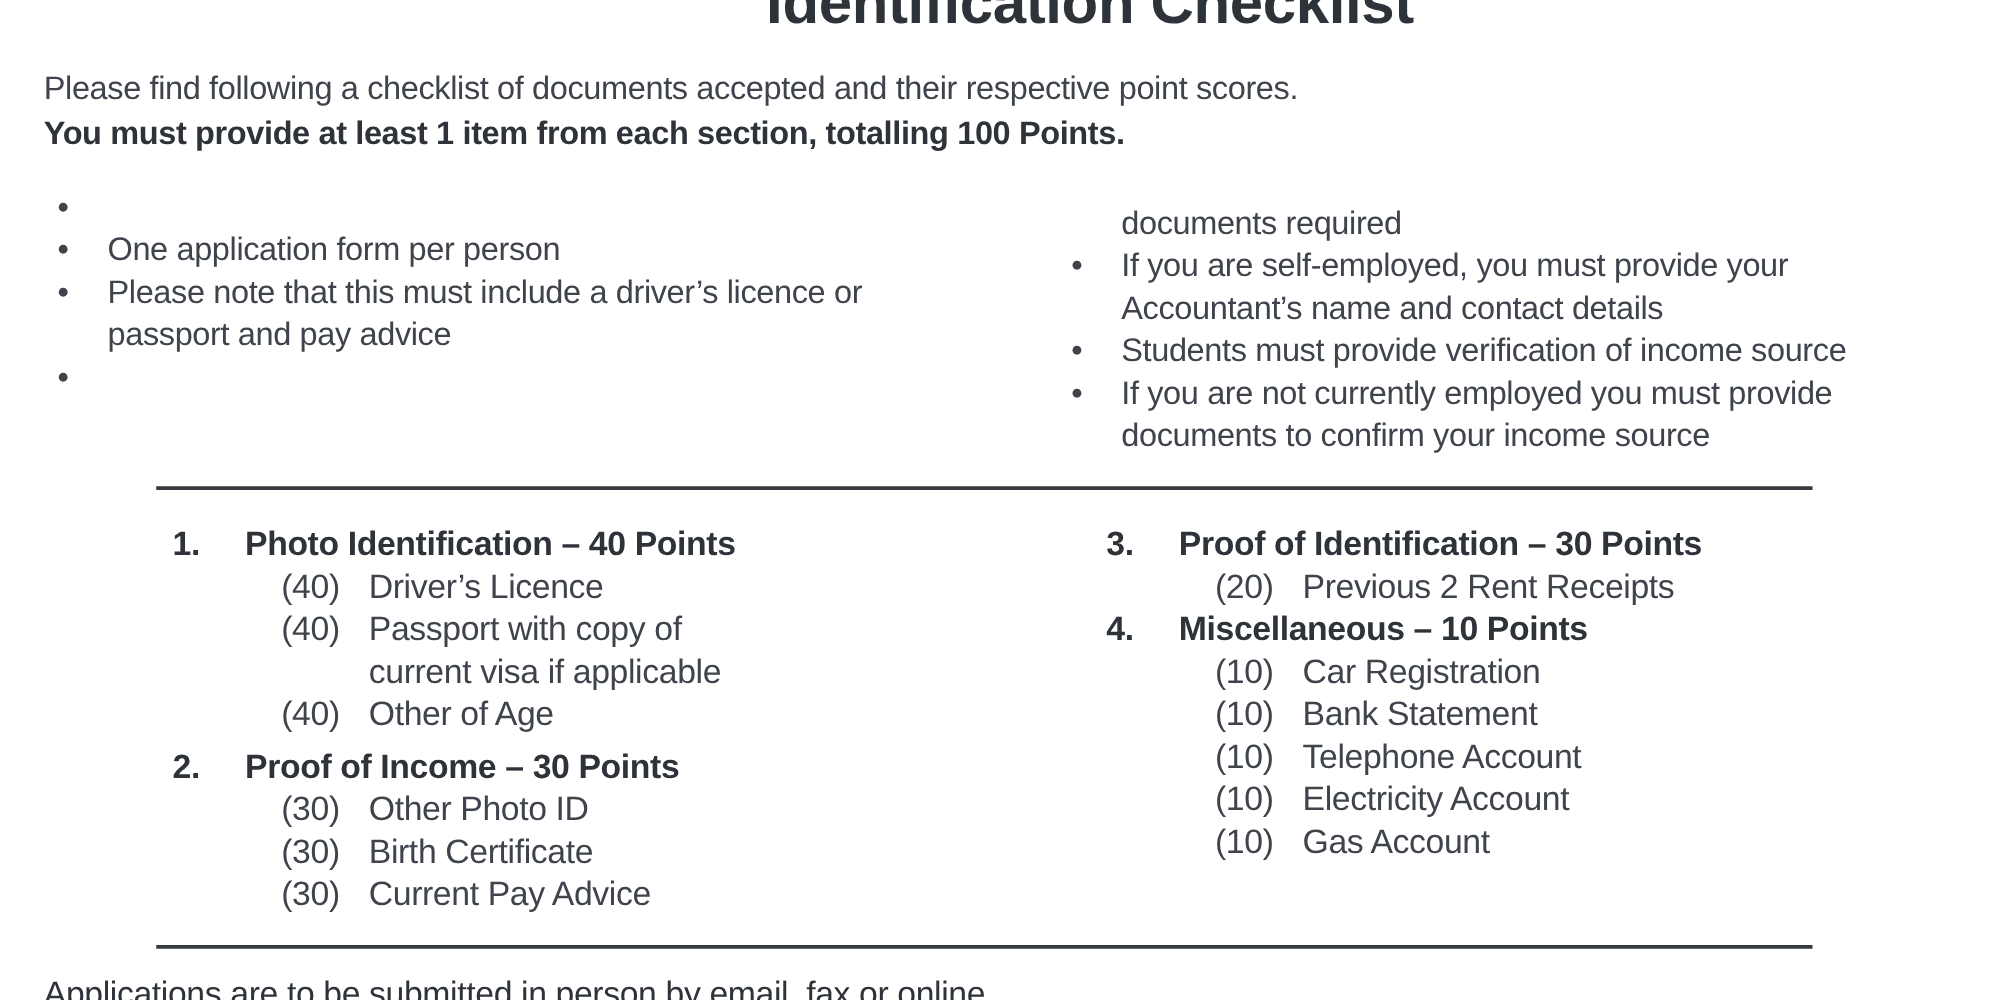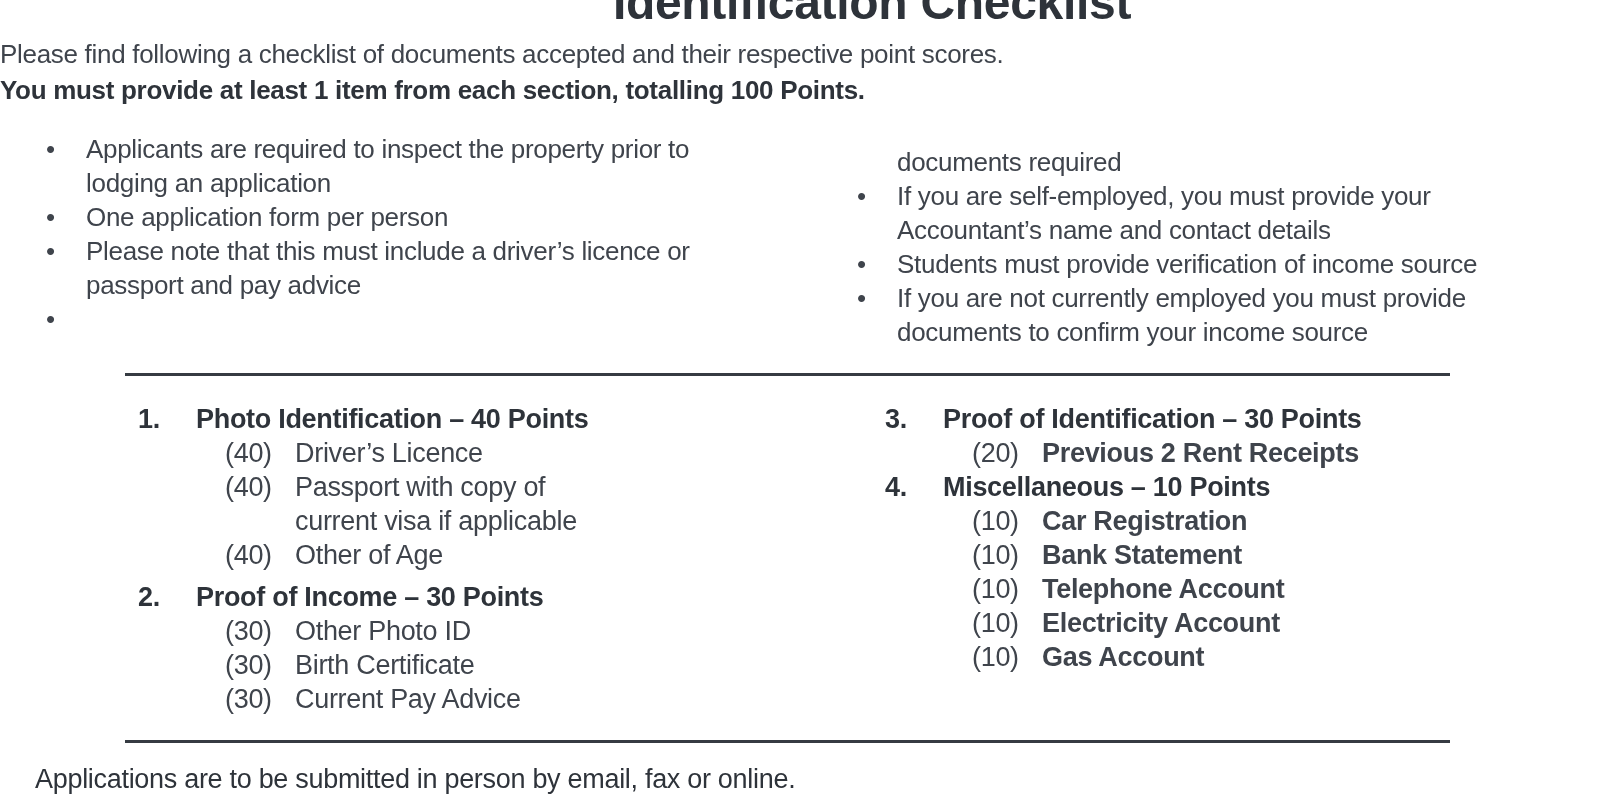--- a/index.html
+++ b/index.html
@@ -28,21 +28,21 @@
     font-weight: bold;
     color: var(--heading);
     text-align: center;
     line-height: 48px;
     margin-top: -21px;
     position: relative;
     left: 72px;
     white-space: nowrap;
   }
 
-  .intro { margin-top: 9px; }
+  .intro { padding-left: 35px; margin-top: 25px; }
   .intro-line { font-size: 26px; line-height: 36px; }
   .intro-line.bold { font-weight: bold; color: var(--heading); }
 
   
   .notes {
     display: flex;
     margin-top: 24px;
   }
   .notes-col { line-height: 34px; font-size: 26px; }
   .notes-col.left { width: 820px; padding-left: 46px; }
@@ -64,21 +64,21 @@
   .sections { display: flex; margin-top: 26px; }
   .sec-col { font-size: 27px; line-height: 34px; }
   .sec-col.left { margin-left: 138px; width: 600px; }
   .sec-col.right { margin-left: 147px; flex: 1; }
   .sec-header { display: flex; font-weight: bold; color: var(--heading); }
   .sec-header.gap { margin-top: 8px; }
   .sec-num { width: 58px; flex: 0 0 58px; }
   .sec-item { display: flex; padding-left: 87px; }
   .sec-points { width: 70px; flex: 0 0 70px; }
   .sec-label { max-width: 330px; }
-  .sec-col.right .sec-label { max-width: 380px; font-weight: bold; }
+  .sec-col.right .sec-label { max-width: 380px; }
 
   .footer { padding-left: 35px; margin-top: 18px; }
   .footer-bold { font-size: 27px; font-weight: normal; color: var(--heading); line-height: 36px; }
   .footer-line { font-size: 27px; line-height: 36px; }
 </style>
 </head>
 <body>
 
 <div class="title-clip">
   <h1 class="doc-title">Identification Checklist</h1>
@@ -86,21 +86,20 @@
 
 <div class="intro">
   <div class="intro-line">Please find following a checklist of documents accepted and their respective point scores.</div>
   <div class="intro-line bold">You must provide at least 1 item from each section, totalling 100 Points.</div>
 </div>
 
 <div class="notes">
   <div class="notes-col left">
     <div class="bullet-row">
       <span class="bullet-dot">•</span>
-      <span class="bullet-text">Applicants are required to inspect the property prior to lodging an application</span>
     </div>
     <div class="bullet-row">
       <span class="bullet-dot">•</span>
       <span class="bullet-text">One application form per person</span>
     </div>
     <div class="bullet-row">
       <span class="bullet-dot">•</span>
       <span class="bullet-text">Please note that this must include a driver’s licence or passport and pay advice</span>
     </div>
     <div class="bullet-row">

